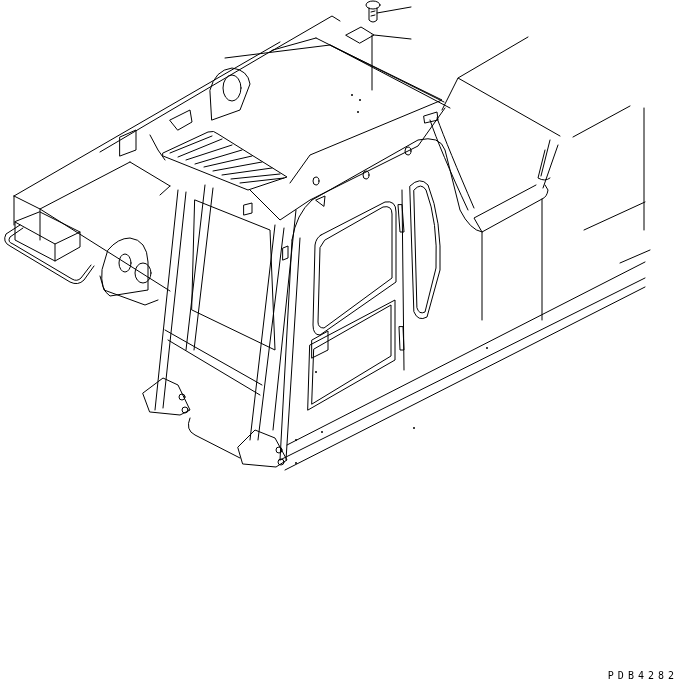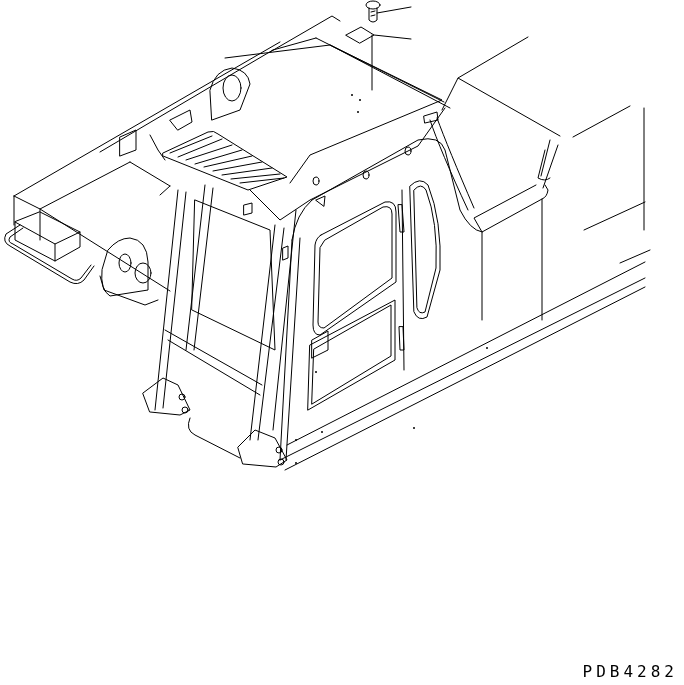--- a/index.html
+++ b/index.html
@@ -1,21 +1,21 @@
 <!DOCTYPE html>
 <html><head>
   <meta charset="utf-8">
   <style>
     html, body { margin: 0; padding: 0; background: #ffffff; }
     body { width: 684px; height: 685px; position: relative; overflow: hidden; font-family: "DejaVu Sans Mono", monospace; }
     #drawing { position: absolute; left: 0; top: 0; width: 684px; height: 685px; }
     #drawing * { fill: none; stroke: #000; stroke-width: 1; stroke-linejoin: round; stroke-linecap: round; }
     #drawing .fill-w { fill: #fff; }
     #drawing .dot { fill: #000; stroke: none; }
-    .drawing-code { position: absolute; right: 6px; bottom: 4px; font-size: 16px; letter-spacing: 4px; color: #000; }
+    .drawing-code { position: absolute; right: 6px; bottom: 4px; font-size: 10px; letter-spacing: 4px; color: #000; }
   </style>
 </head>
 <body>
 
 <svg id="drawing" viewBox="0 0 684 685" xmlns="http://www.w3.org/2000/svg">
 
   <g>
     <ellipse cx="373" cy="5" rx="7" ry="4"></ellipse>
     <path d="M369 8 L369 20 Q373 24 377 20 L377 8"></path>
     <line x1="371" y1="12" x2="375" y2="11"></line>

